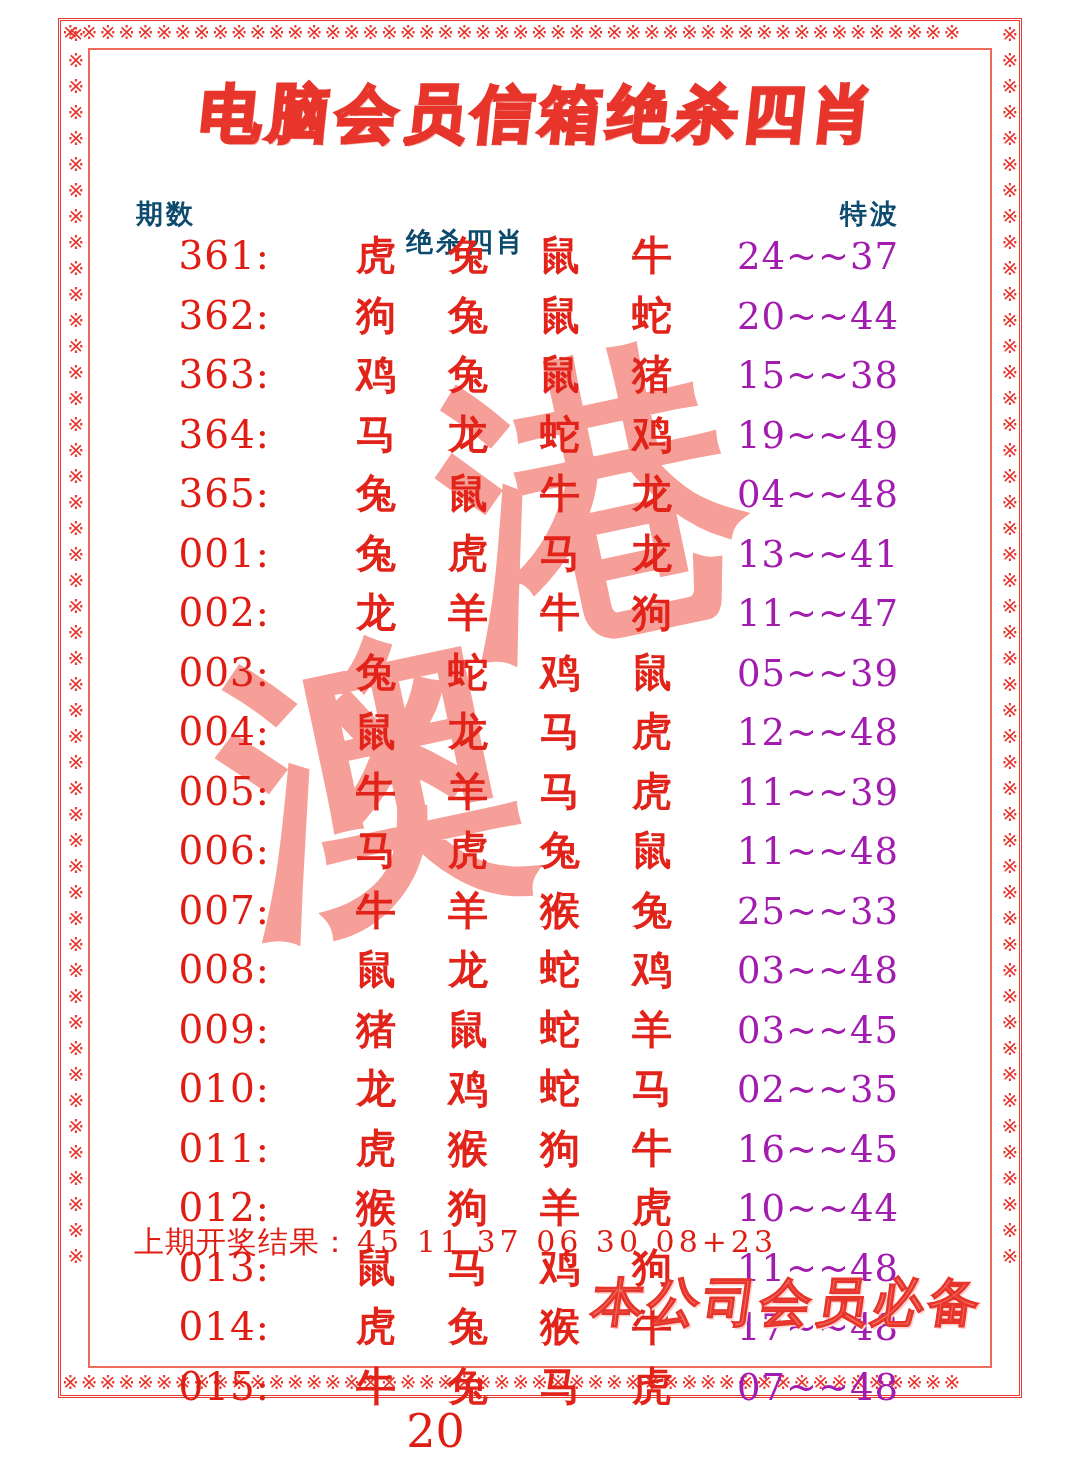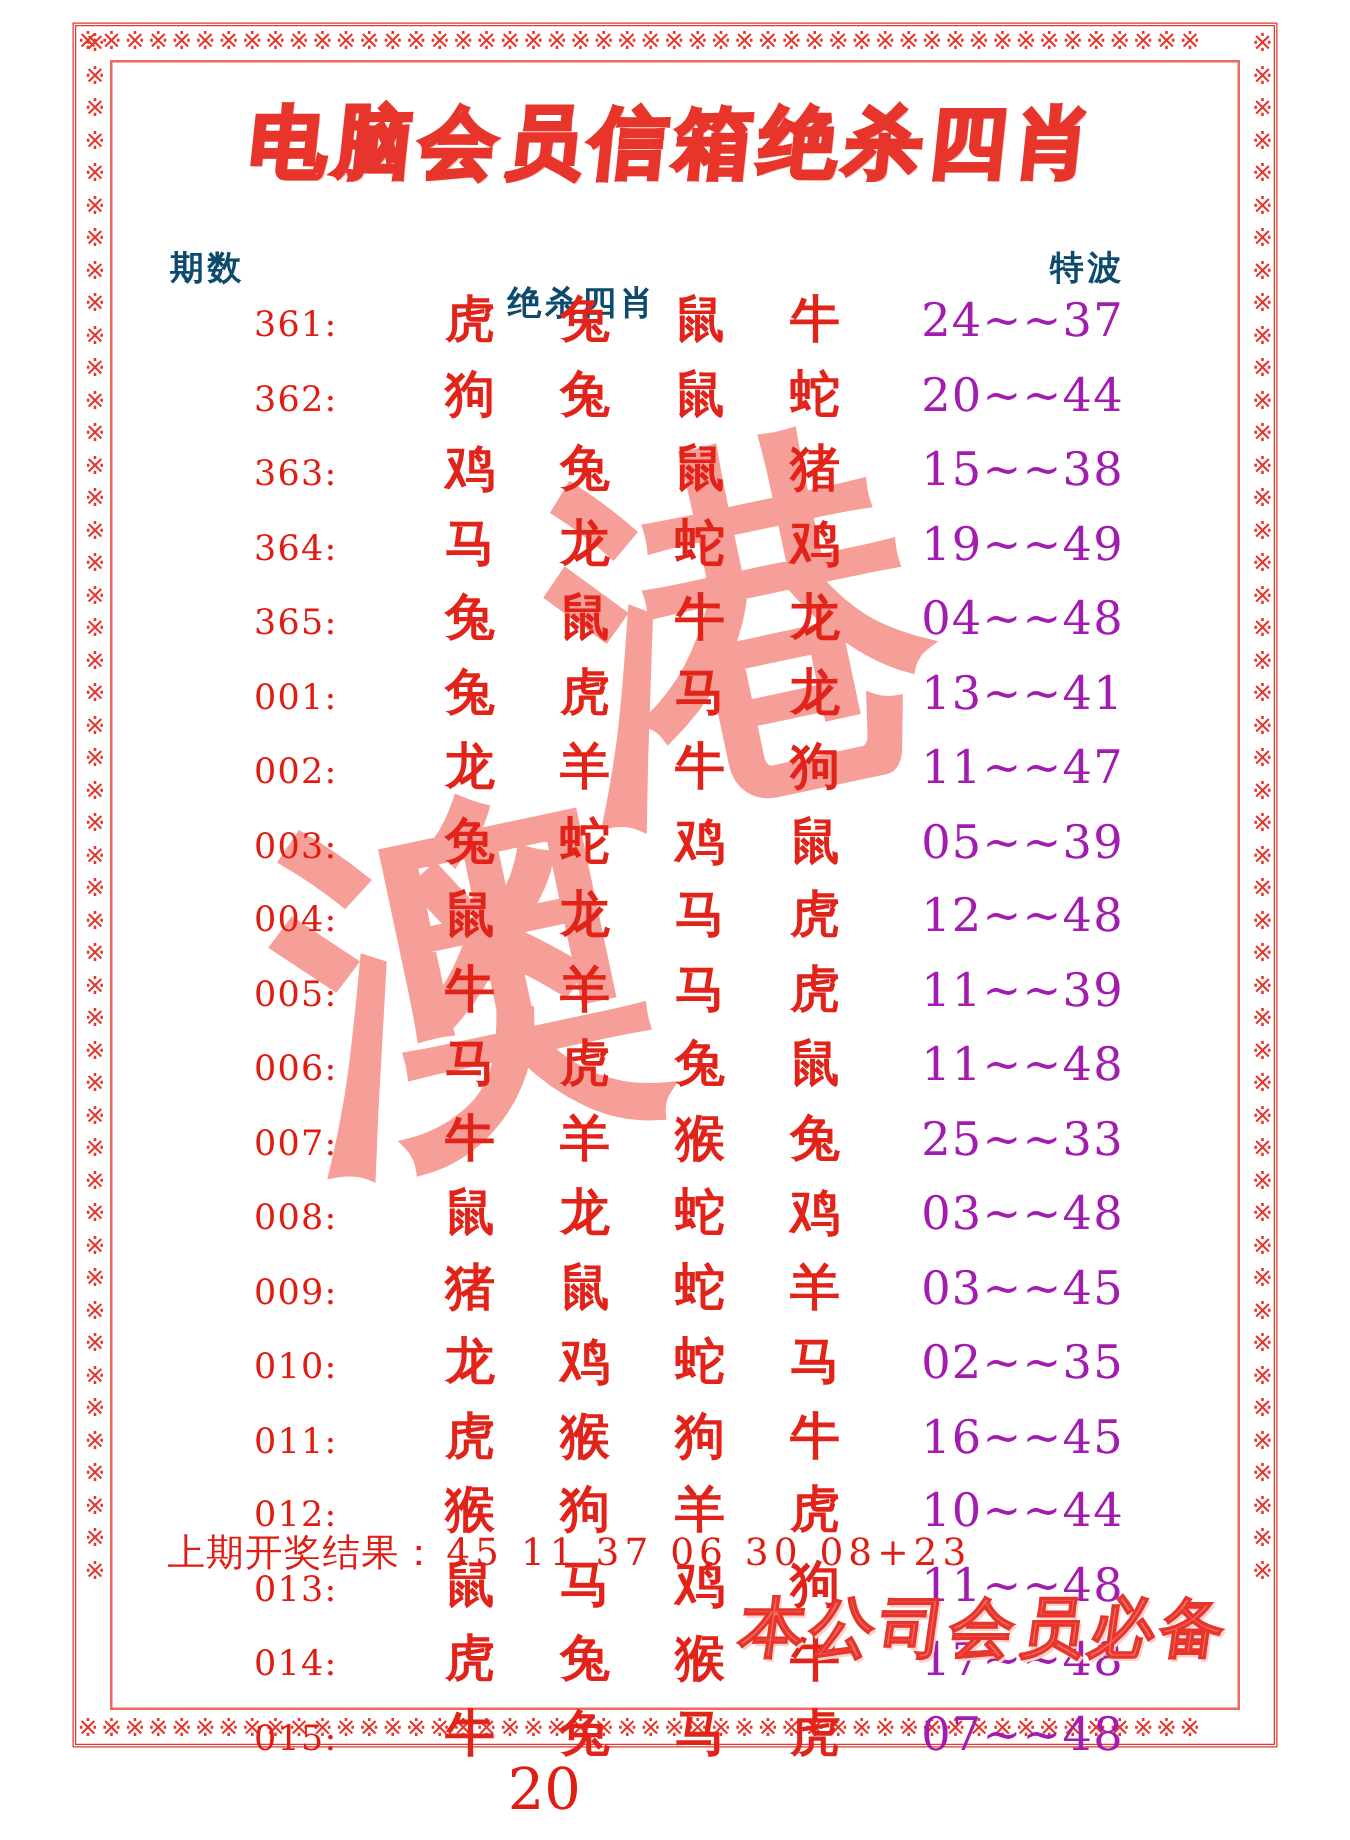--- a/index.html
+++ b/index.html
@@ -127,21 +127,21 @@
     width: 860px;
   }
   .row {
     display: flex;
     align-items: baseline;
     height: 59.5px;
   }
   .issue {
     width: 150px;
     text-align: right;
-    font-size: 28px;
+    font-size: 39px;
     color: #e01d13;
     font-family: "DejaVu Serif", serif;
     letter-spacing: 1px;
     padding-right: 6px;
   }
   .zodiac {
     width: 92px;
     text-align: center;
     font-size: 40px;
     font-weight: bold;

